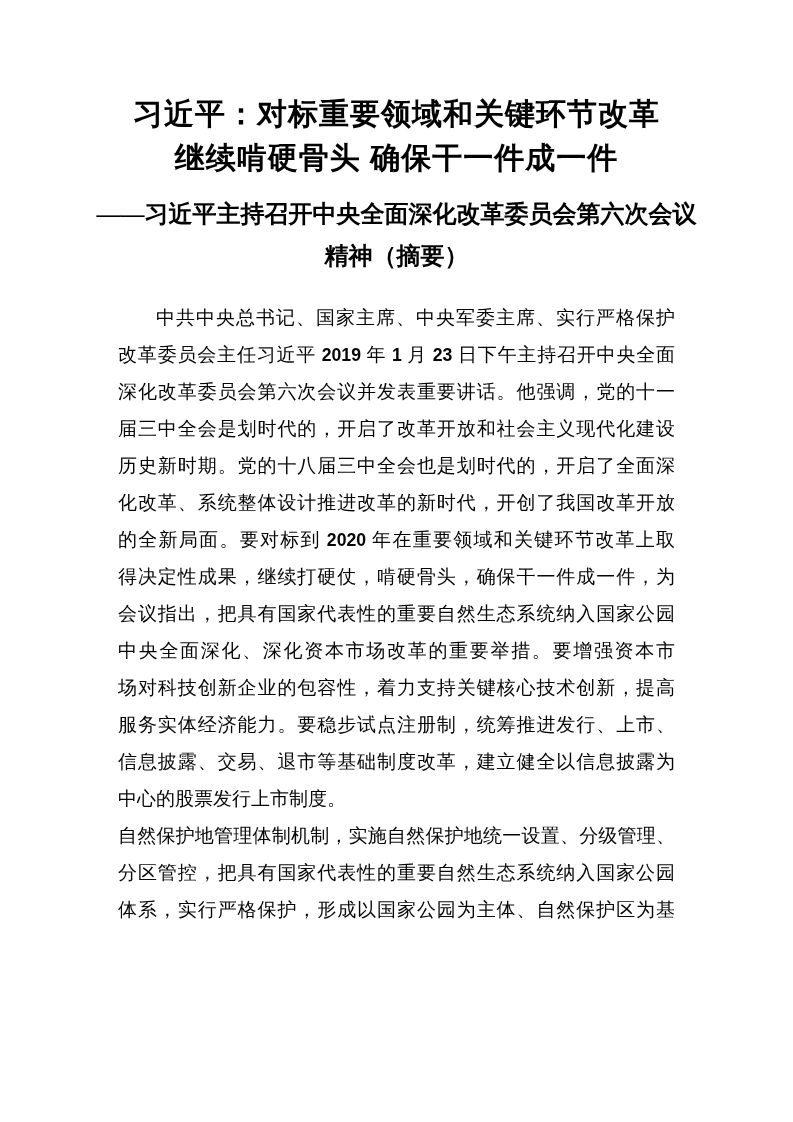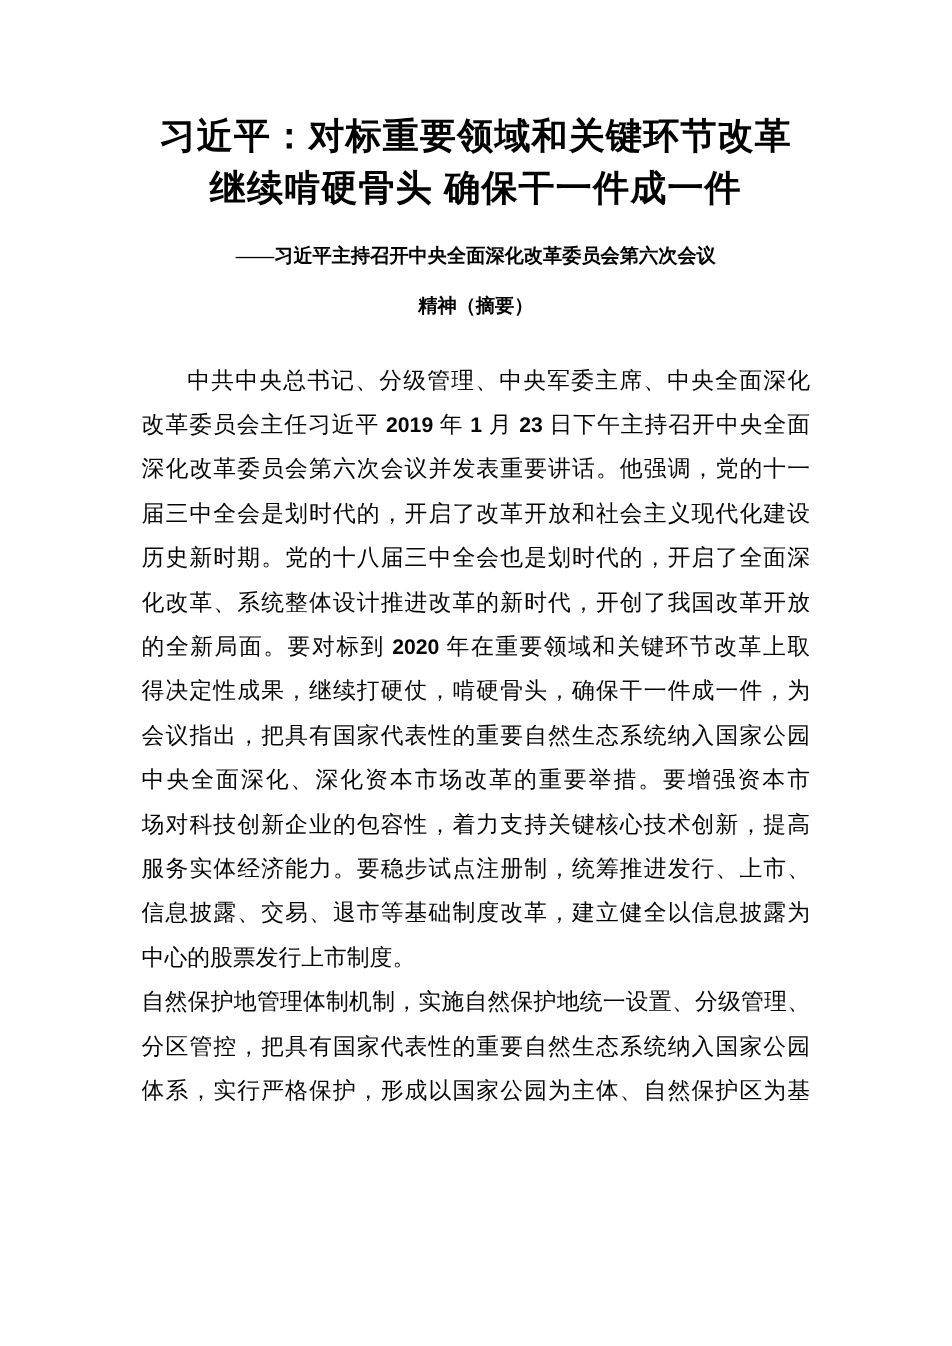--- a/index.html
+++ b/index.html
@@ -23,21 +23,21 @@
     font-weight: 700;
     font-size: 30px;
     line-height: 44px;
     letter-spacing: 1px;
   }
   .doc-subtitle {
     margin: 13px 50px 0 50px;
     text-align: center;
     font-family: "Liberation Serif", "DejaVu Serif", serif;
     font-weight: 700;
-    font-size: 16px;
+    font-size: 24px;
     line-height: 42px;
   }
   .doc-body {
     margin: 22px 118px 0 118px;
     font-family: "Liberation Serif", "DejaVu Serif", serif;
     font-size: 19px;
     line-height: 37px;
     color: #060606;
   }
   .paragraph { margin: 0; }
@@ -69,21 +69,21 @@
     <div>继续啃硬骨头 确保干一件成一件</div>
   </div>
 
   <div class="doc-subtitle">
     <div>——习近平主持召开中央全面深化改革委员会第六次会议</div>
     <div>精神（摘要）</div>
   </div>
 
   <div class="doc-body">
       <div class="paragraph">
-        <div class="line indent">中共中央总书记、分级管理、中央军委主席、中央全面深化</div>
+        <div class="line indent">中共中央总书记、国家主席、中央军委主席、实行严格保护</div>
         <div class="line">改革委员会主任习近平 <span class="num">2019</span> 年 <span class="num">1</span> 月 <span class="num">23</span> 日下午主持召开中央全面</div>
         <div class="line">深化改革委员会第六次会议并发表重要讲话。他强调，党的十一</div>
         <div class="line">届三中全会是划时代的，开启了改革开放和社会主义现代化建设</div>
         <div class="line">历史新时期。党的十八届三中全会也是划时代的，开启了全面深</div>
         <div class="line">化改革、系统整体设计推进改革的新时代，开创了我国改革开放</div>
         <div class="line">的全新局面。要对标到 <span class="num">2020</span> 年在重要领域和关键环节改革上取</div>
         <div class="line">得决定性成果，继续打硬仗，啃硬骨头，确保干一件成一件，为</div>
         <div class="line">会议指出，把具有国家代表性的重要自然生态系统纳入国家公园</div>
         <div class="line">中央全面深化、深化资本市场改革的重要举措。要增强资本市</div>
         <div class="line">场对科技创新企业的包容性，着力支持关键核心技术创新，提高</div>

